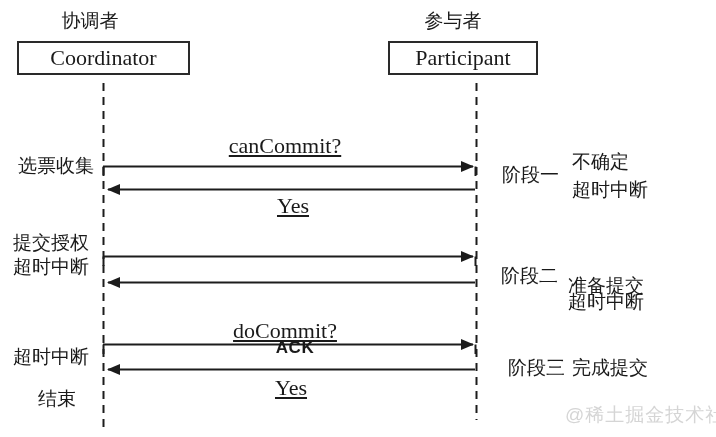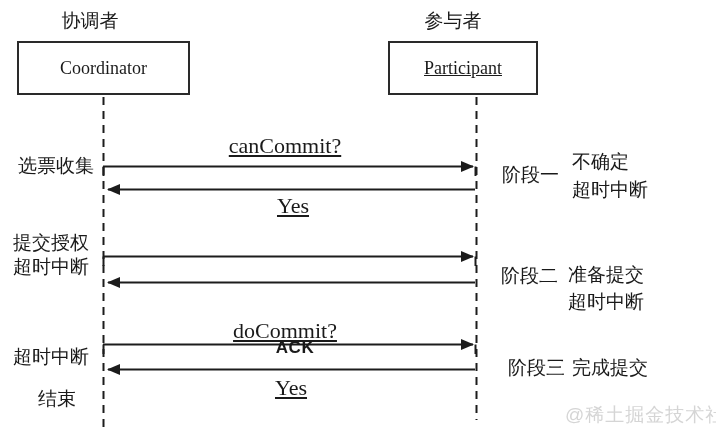--- a/index.html
+++ b/index.html
@@ -21,31 +21,31 @@
   }
   .ctr{transform:translateX(-50%);}
   .serif{
     font-family:"Liberation Serif","DejaVu Serif",serif;
     font-size:22px;
     text-decoration:underline;
   }
   .ack{font-size:17px;font-weight:bold;letter-spacing:0.5px;margin-top:47px;}
   .actor-box{
     position:absolute;
-    top:41px;height:54px;
+    top:41px;height:34px;
     box-sizing:border-box;
     border:2px solid #2a2a2a;
     background:#fff;
     display:flex;align-items:center;justify-content:center;
     font-family:"Liberation Serif","DejaVu Serif",serif;
-    font-size:18px;
+    font-size:22px;
     color:var(--text,#1a1a1a);
   }
   .box-coordinator{left:17px;width:173px;}
-  .box-participant{left:388px;width:150px;text-decoration:underline;}
+  .box-participant{left:388px;width:150px;}
   .watermark{
     position:absolute;left:565px;top:402px;
     font-size:19px;letter-spacing:1px;
     color:var(--watermark,#d5d5d5);
     white-space:nowrap;
   }
   line,path.stub{stroke:var(--line,#1c1c1c);}
 </style>
 </head>
 <body>
@@ -98,21 +98,21 @@
   <div class="lbl" style="left:13px;top:232px">提交授权</div>
   <div class="lbl" style="left:13px;top:256px">超时中断</div>
   <div class="lbl" style="left:13px;top:346px">超时中断</div>
   <div class="lbl" style="left:38px;top:388px">结束</div>
 
   <div class="lbl" style="left:502px;top:164px">阶段一</div>
   <div class="lbl" style="left:572px;top:151px">不确定</div>
   <div class="lbl" style="left:572px;top:179px">超时中断</div>
 
   <div class="lbl" style="left:501px;top:265px">阶段二</div>
-  <div class="lbl" style="left:568px;top:264px">准备提交</div>
+  <div class="lbl" style="left:568px;top:275px">准备提交</div>
   <div class="lbl" style="left:568px;top:291px">超时中断</div>
 
   <div class="lbl" style="left:508px;top:357px">阶段三</div>
   <div class="lbl" style="left:572px;top:357px">完成提交</div>
 
   <div class="watermark">@稀土掘金技术社区</div>
 
 </div>
 
 </body></html>

